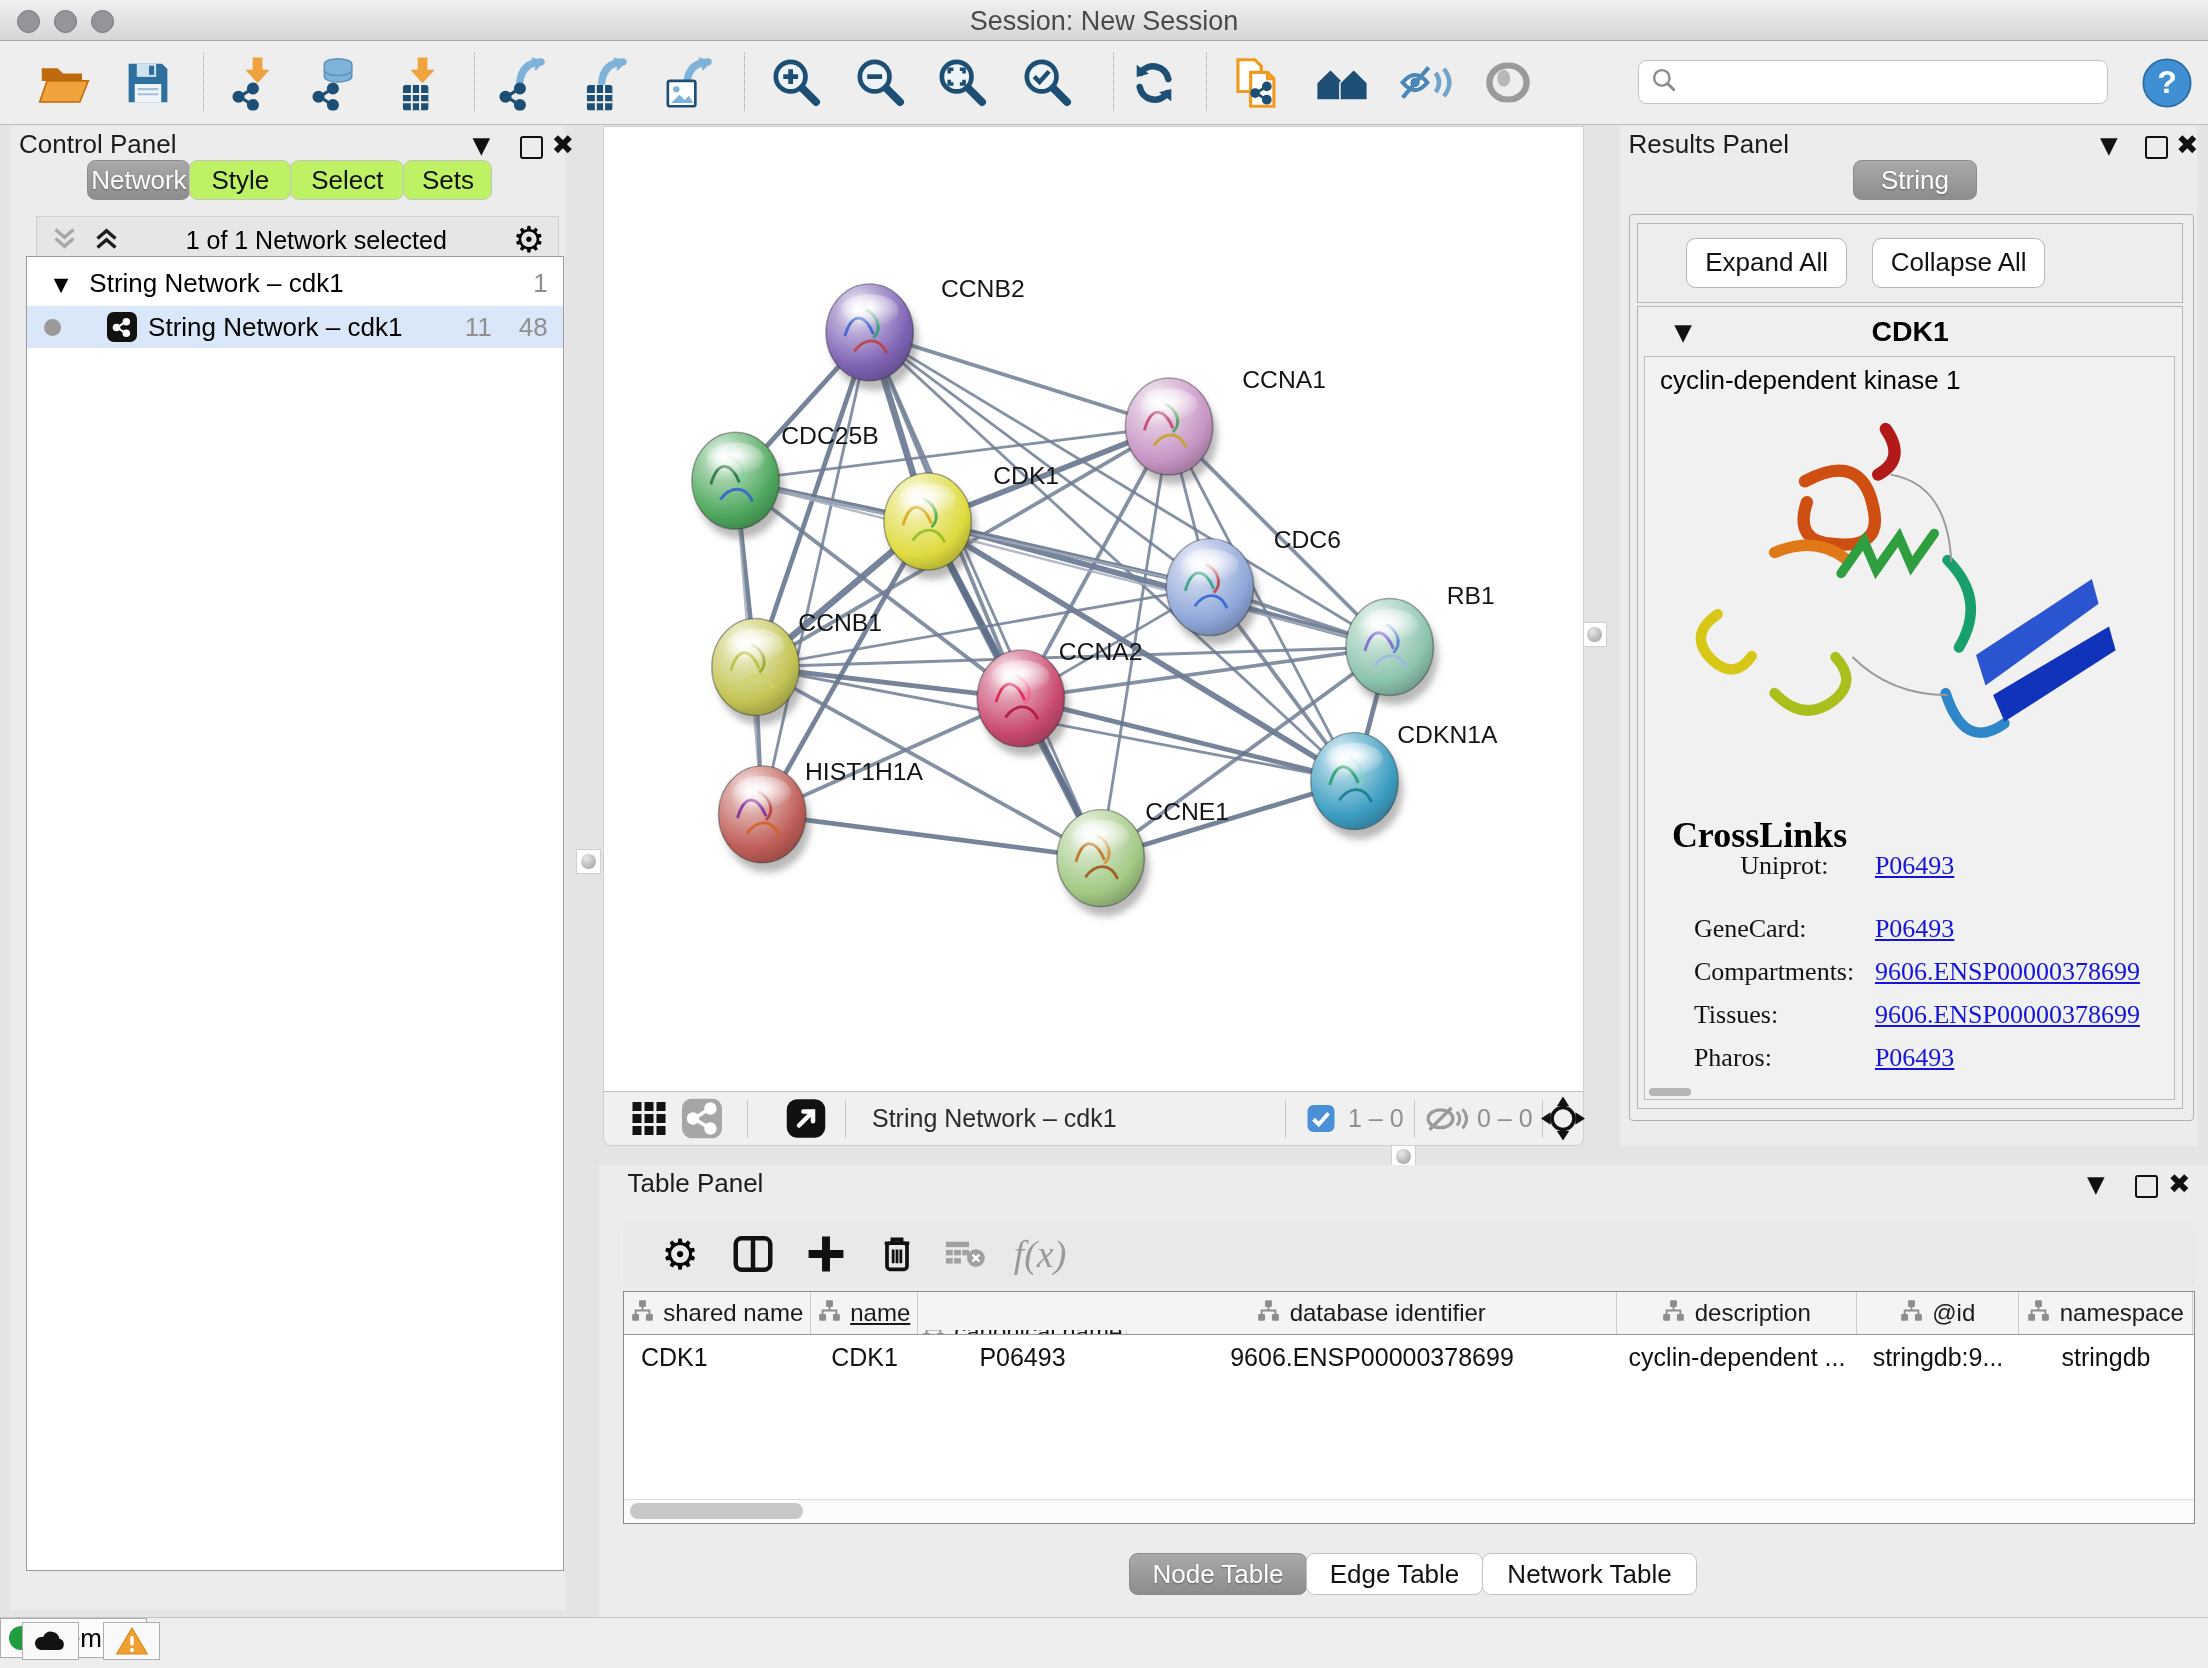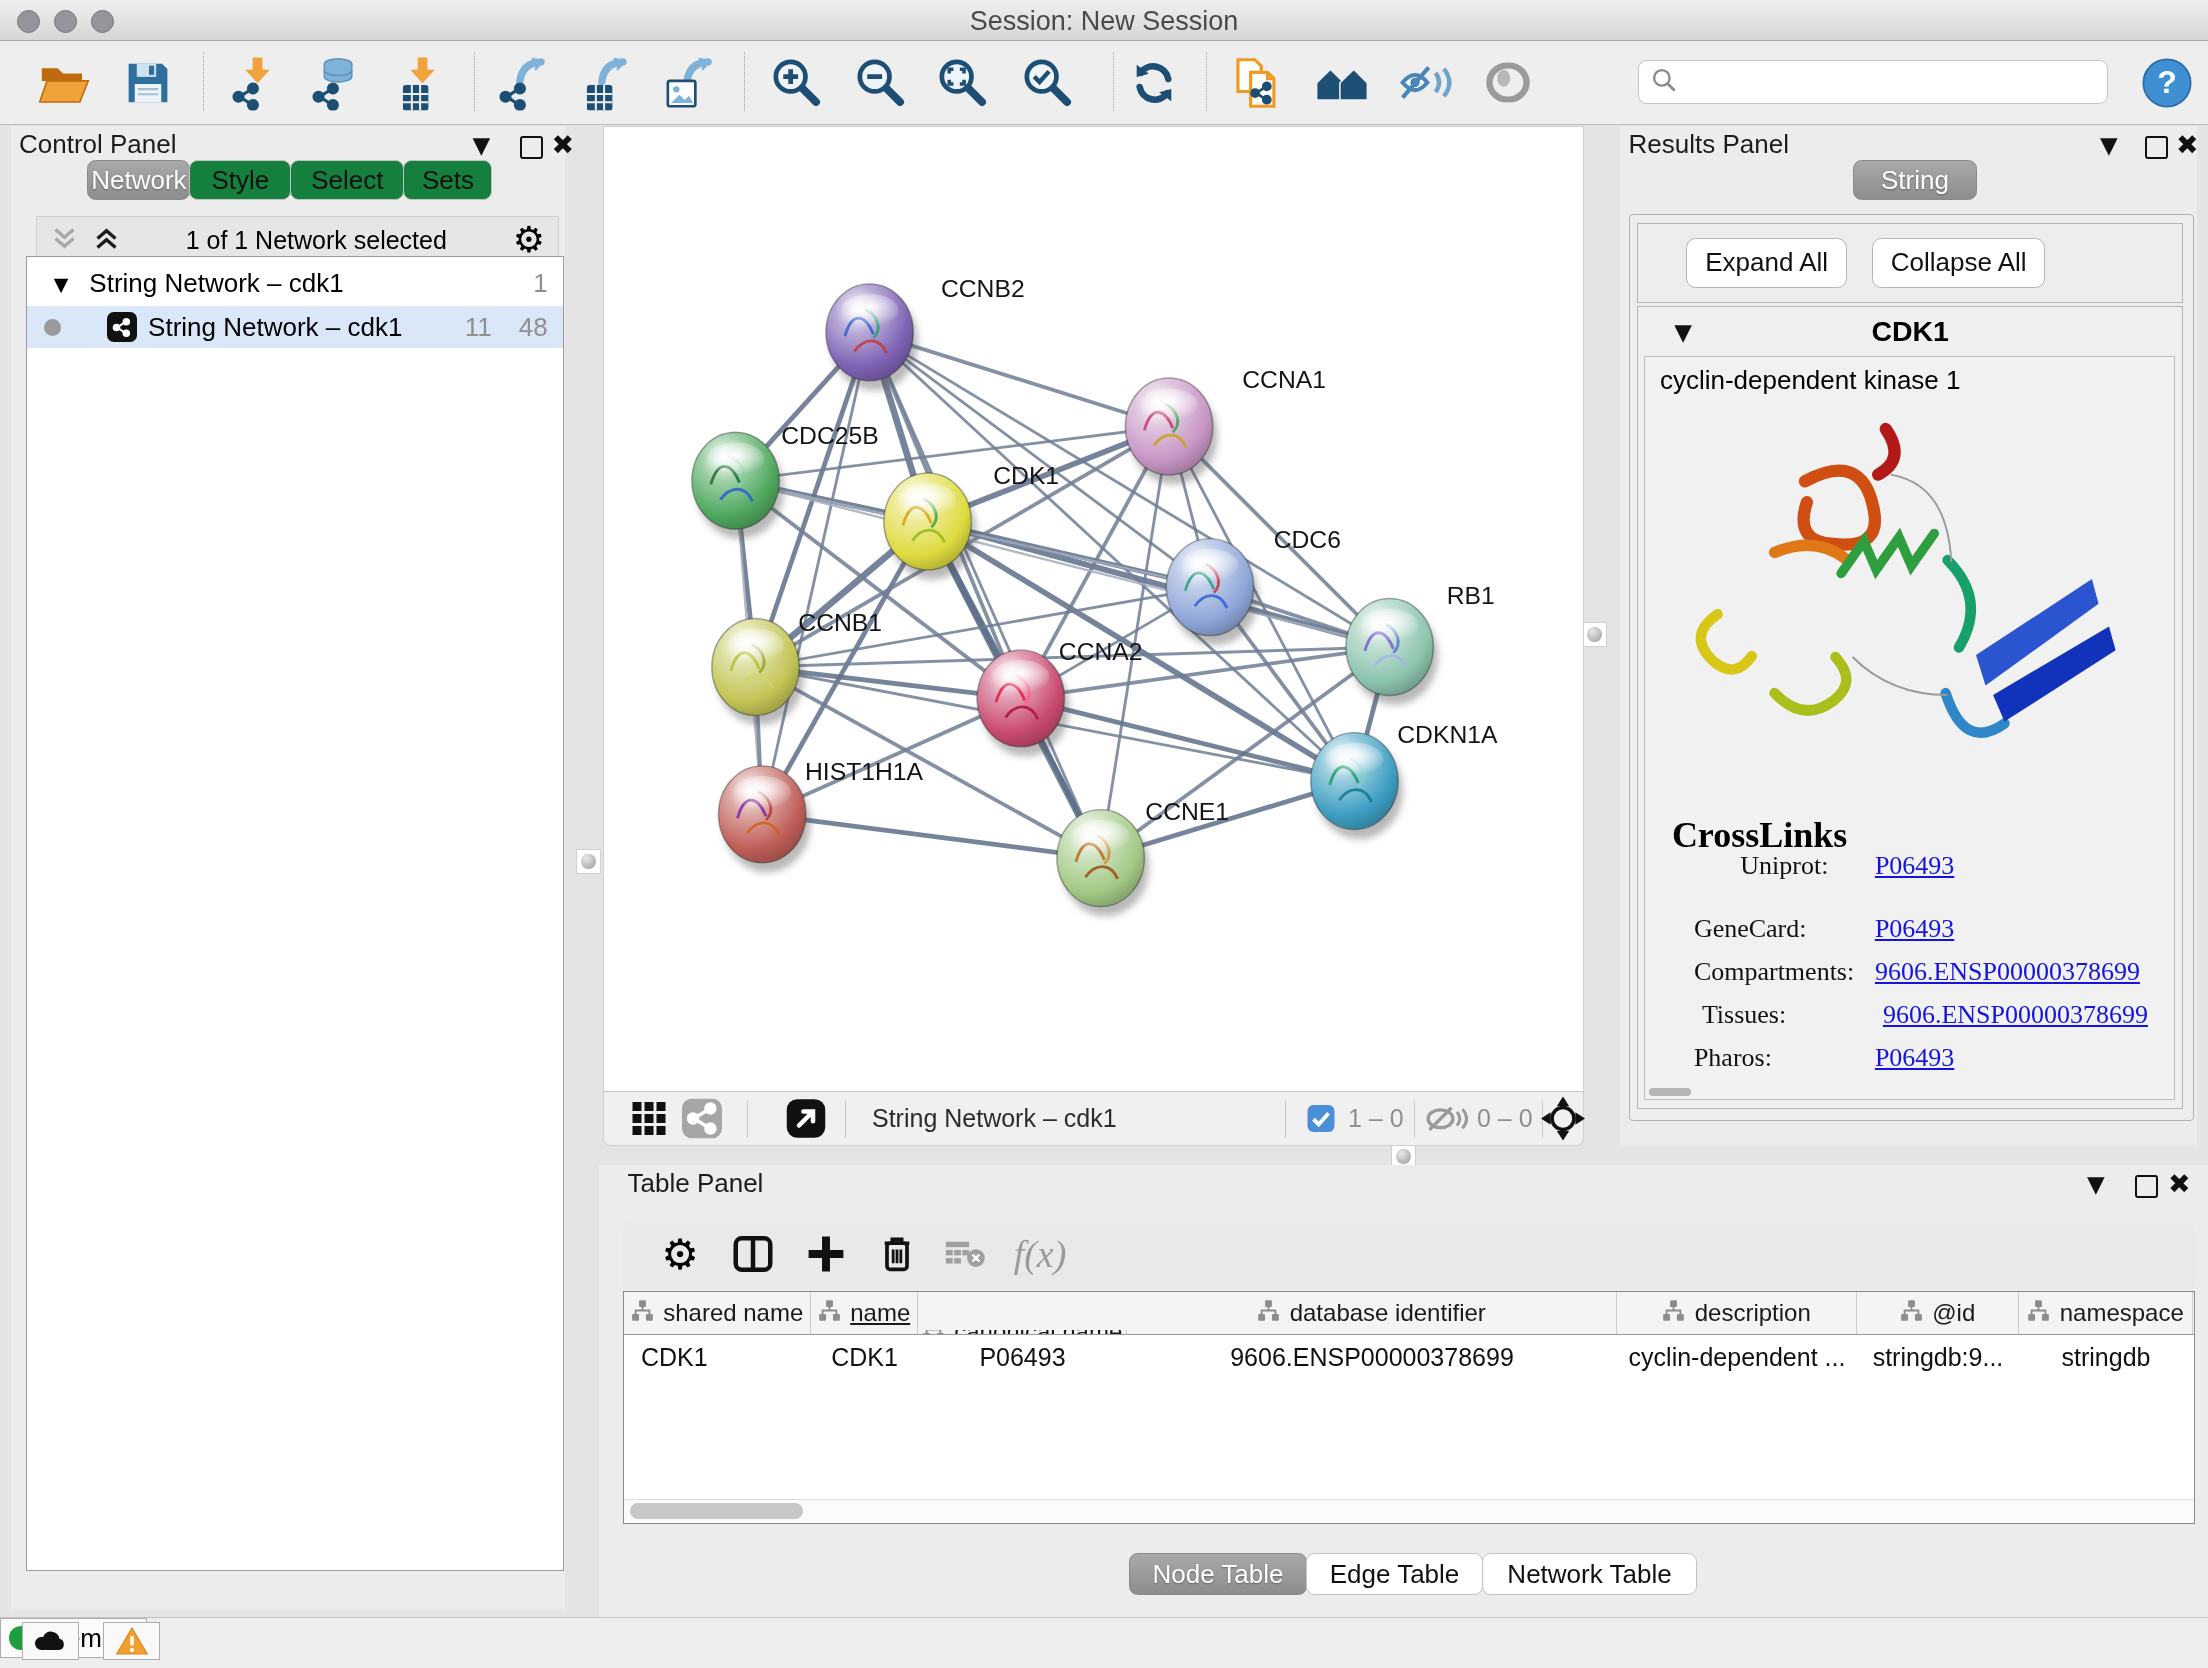--- a/index.html
+++ b/index.html
@@ -15,21 +15,21 @@
   #toolbar{left:0;top:41px;width:2208px;height:83px;background:#eeeeee;border-bottom:1px solid #bdbdbd;}
   .tbtn{position:absolute;top:50%;transform:translate(-50%,-50%);width:61px;height:61px;
     display:flex;align-items:center;justify-content:center;}
   .tsep{position:absolute;top:11.4px;height:59px;width:0;border-left:1.9px dotted #9f9f9f;}
   #searchbox{left:1638px;top:19px;width:470px;height:44px;background:#fff;border:1px solid #c2c2c2;
     border-radius:8.6px;display:flex;align-items:center;padding-left:11.4px;box-sizing:border-box;}
   
   .panel-title{font-size:26px;color:#1c1c1c;}
   .pbtn{position:absolute;top:0;font-size:23px;color:#111;line-height:28.5px;}
   .floatbox{position:absolute;width:19px;height:19px;border:2.9px solid #111;border-radius:2.9px;}
-  .tab{position:absolute;height:40px;background:#15803d;border:1px solid #c2c2c2;border-radius:8.6px;
+  .tab{position:absolute;height:40px;background:#bef264;border:1px solid #c2c2c2;border-radius:8.6px;
     font-size:26px;color:#111;display:flex;align-items:center;justify-content:center;box-sizing:border-box;}
   .tab.sel{background:linear-gradient(#a9a9a9,#8d8d8d);color:#fff;border-color:#8a8a8a;
     text-shadow:0 1px 1.9px rgba(0,0,0,.35);}
   
   #controlpanel{left:11.4px;top:126px;width:554px;height:1484px;background:#ececec;}
   #ctree{left:14.3px;top:130px;width:536px;height:1313px;background:#fff;border:1.9px solid #9a9a9a;}
   .treerow{position:absolute;left:0;width:100%;height:42px;display:flex;align-items:center;font-size:26px;}
   .treerow.sel{background:#d9e7f8;}
   .cnt{color:#8f8f8f;}
   
@@ -694,21 +694,21 @@
             </div>
             <div style="display: flex; height: 43px; align-items: center; margin-top: 20px;">
               <span class="xl-label serif" style="width: 181px;">GeneCard:</span>
               <span class="xl-link serif">P06493</span>
             </div>
             <div style="display: flex; height: 43px; align-items: center;">
               <span class="xl-label serif" style="width: 181px;">Compartments:</span>
               <span class="xl-link serif">9606.ENSP00000378699</span>
             </div>
             <div style="display: flex; height: 43px; align-items: center;">
-              <span class="xl-label serif" style="width: 181px; margin-left: 8px;">Tissues:</span>
+              <span class="xl-label serif" style="width: 181px;">Tissues:</span>
               <span class="xl-link serif">9606.ENSP00000378699</span>
             </div>
             <div style="display: flex; height: 43px; align-items: center;">
               <span class="xl-label serif" style="width: 181px;">Pharos:</span>
               <span class="xl-link serif">P06493</span>
             </div>
           </div>
         <div class="abs" style="left:3.8px;bottom:2.9px;width:42px;height:8.6px;background:#b5b5b5;border-radius:3.8px"></div>
       </div>
     </div>

